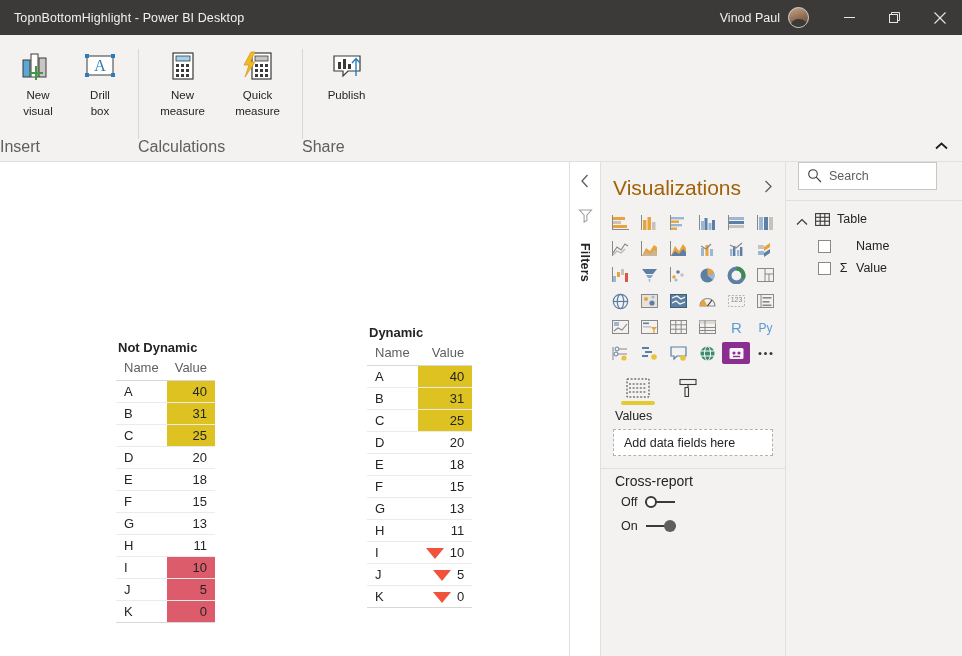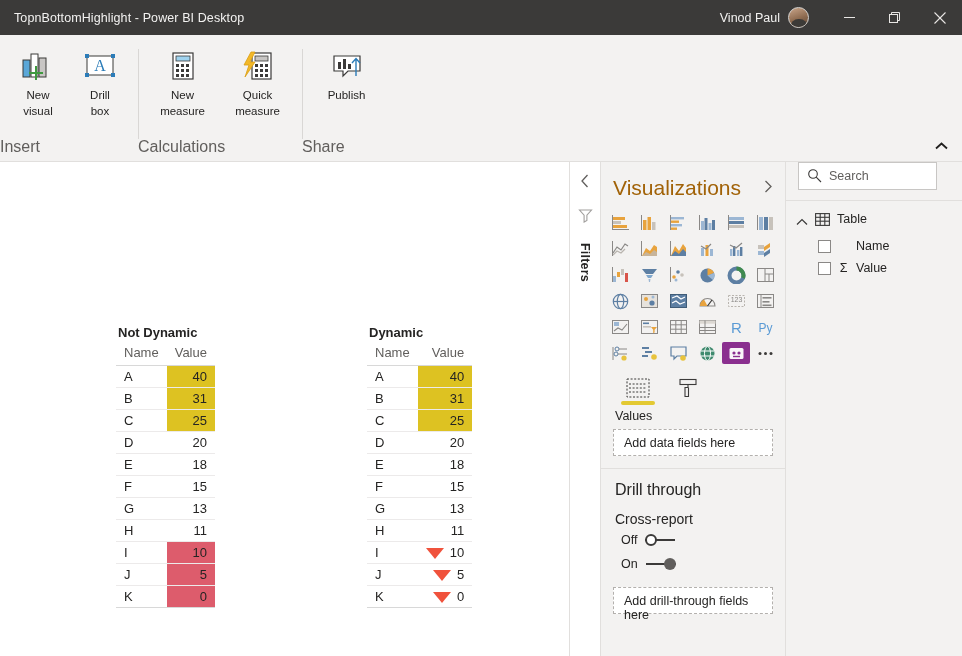--- a/index.html
+++ b/index.html
@@ -305,21 +305,21 @@
       <svg width="13" height="9" viewBox="0 0 13 9">
         <polyline points="1,6.5 6.5,1.5 12,6.5" fill="none" stroke="#201f1e" stroke-width="1.8"></polyline>
       </svg>
     </div>
   </div>
 
   <div class="body">
 
     <div class="canvas">
 
-      <div class="visual" style="left:116px; top:163px;">
+      <div class="visual" style="left:116px; top:178px;">
         <div class="visual-title">Not Dynamic</div>
         <table class="pbi">
           <thead>
             <tr>
               <th class="c-name">Name</th>
               <th class="c-val">Value</th>
             </tr>
           </thead>
           <tbody id="tbody-0">
               <tr>
@@ -751,42 +751,38 @@
           </svg>
           <div class="tab-underline"></div>
         </div>
       </div>
 
       <div class="pane-section-label">Values</div>
       <div class="dropzone">Add data fields here</div>
 
       <div class="pane-divider"></div>
 
-      <div class="drill-title">Drill through</div>
 
       <div class="sub-label">Cross-report</div>
       <div class="toggle-row">
         <div class="toggle-label">Off</div>
         <div class="tgl off">
           <div class="track"></div>
           <div class="knob"></div>
         </div>
       </div>
 
       <div class="toggle-row">
         <div class="toggle-label">On</div>
         <div class="tgl on">
           <div class="track"></div>
           <div class="knob"></div>
         </div>
       </div>
 
-      <div style="margin-top:8px;">
-        <div class="dropzone">Add drill-through fields here</div>
-      </div>
     </div>
 
     <div class="pane pane-fields">
 
       <div class="search-wrap">
         <span class="search-ico">
           <svg width="15" height="15" viewBox="0 0 15 15">
             <circle cx="6" cy="6" r="4.3" fill="none" stroke="#3b3a39" stroke-width="1.1"></circle>
             <line x1="9.2" y1="9.2" x2="14" y2="14" stroke="#3b3a39" stroke-width="1.1"></line>
           </svg>

